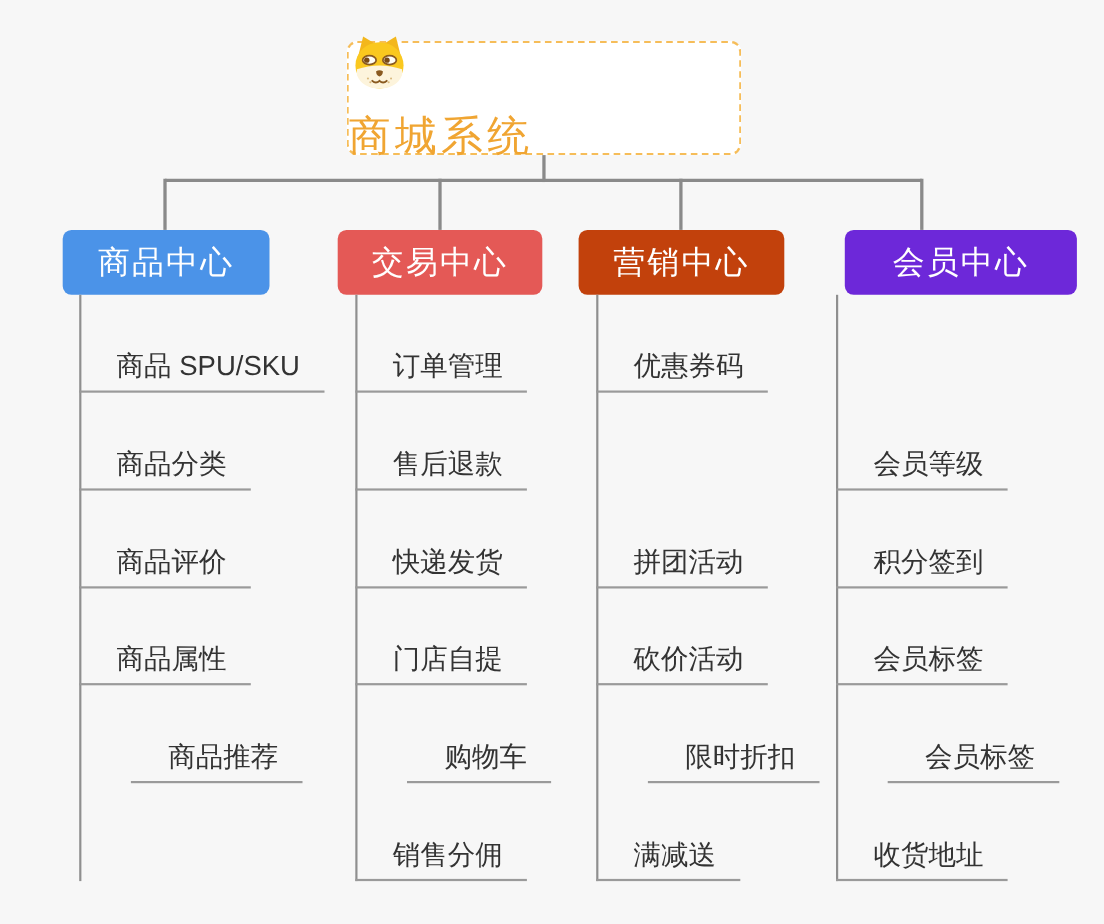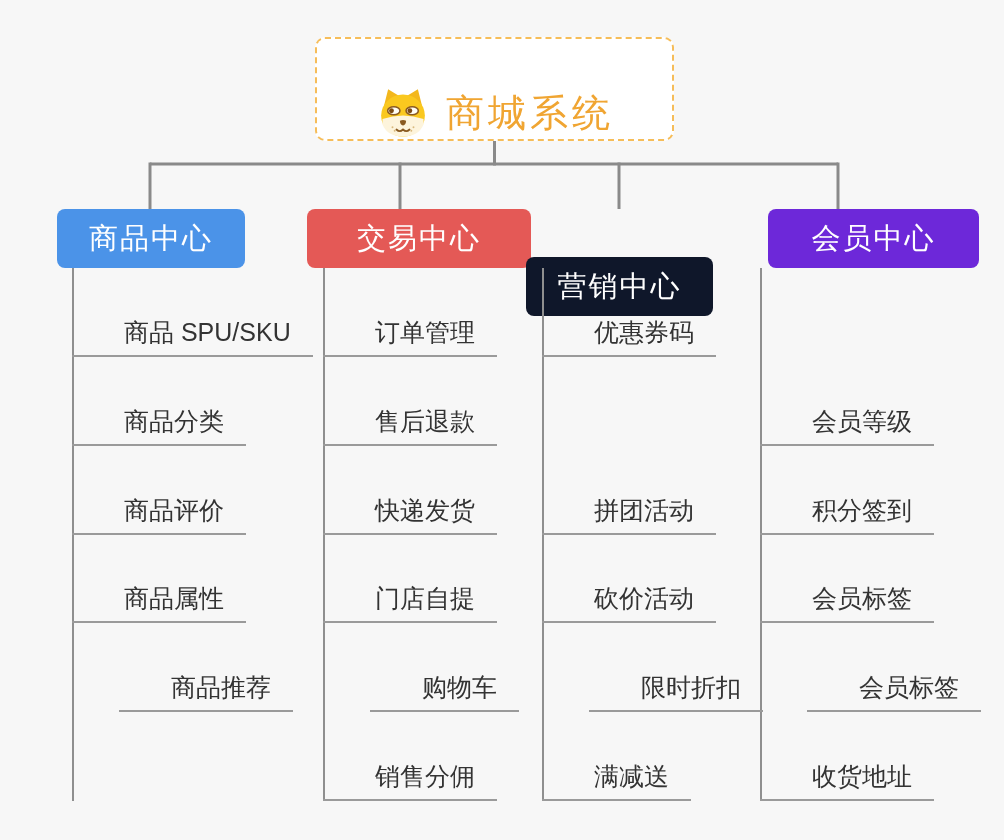--- a/index.html
+++ b/index.html
@@ -17,22 +17,23 @@
     position:absolute;left:0;top:0;width:1004px;height:840px;
     pointer-events:none;
   }
   
   .root-node{
     position:absolute;left:315px;top:37px;width:359px;height:104px;
     box-sizing:border-box;
     background:#ffffff;
     border:2px dashed #f6bd59;
     border-radius:10px;
-    display:flex;align-items:flex-end;justify-content:center;
+    display:flex;align-items:flex-start;justify-content:center;
     gap:15px;
+    flex-direction:column;
   }
   .root-label{
     font-size:38px;
     letter-spacing:4px;
     color:#f0a532;
     font-weight:500;
     white-space:nowrap;
   }
   .dog-icon{width:56px;height:54px;display:block;}
   
@@ -40,38 +41,38 @@
     position:absolute;top:209px;height:59px;
     box-sizing:border-box;
     border-radius:8px;
     display:flex;align-items:center;justify-content:center;
     color:#ffffff;
     font-size:29px;
     letter-spacing:2px;
     white-space:nowrap;
   }
   .cat0{left:57px;width:188px;background:#4b93e8;}
-  .cat1{left:307px;width:224px;background:#e45956;}
-  .cat2{left:526px;width:187px;background:#0f172a;margin-top:48px;}
+  .cat1{left:307px;width:186px;background:#e45956;}
+  .cat2{left:526px;width:187px;background:#c2410c;}
   .cat3{left:768px;width:211px;background:#6d28d9;}
   
   .vline{
     position:absolute;top:268px;height:533px;width:2px;
     background:#8f8f8f;
   }
   .vl0{left:72px;}
   .vl1{left:323px;}
   .vl2{left:542px;}
   .vl3{left:760px;}
   
   .leaf{
     position:absolute;height:44px;
     box-sizing:border-box;
     display:flex;align-items:flex-end;
-    padding:0 22px 6px 52px;
+    padding:0 22px 6px 34px;
     border-bottom:2px solid #9a9a9a;
     font-size:25px;
     color:#333333;
     white-space:nowrap;
   }
   .c0{left:72px;}
   .c1{left:323px;}
   .c2{left:542px;}
   .c3{left:760px;}
   .r0{top:313px;}

